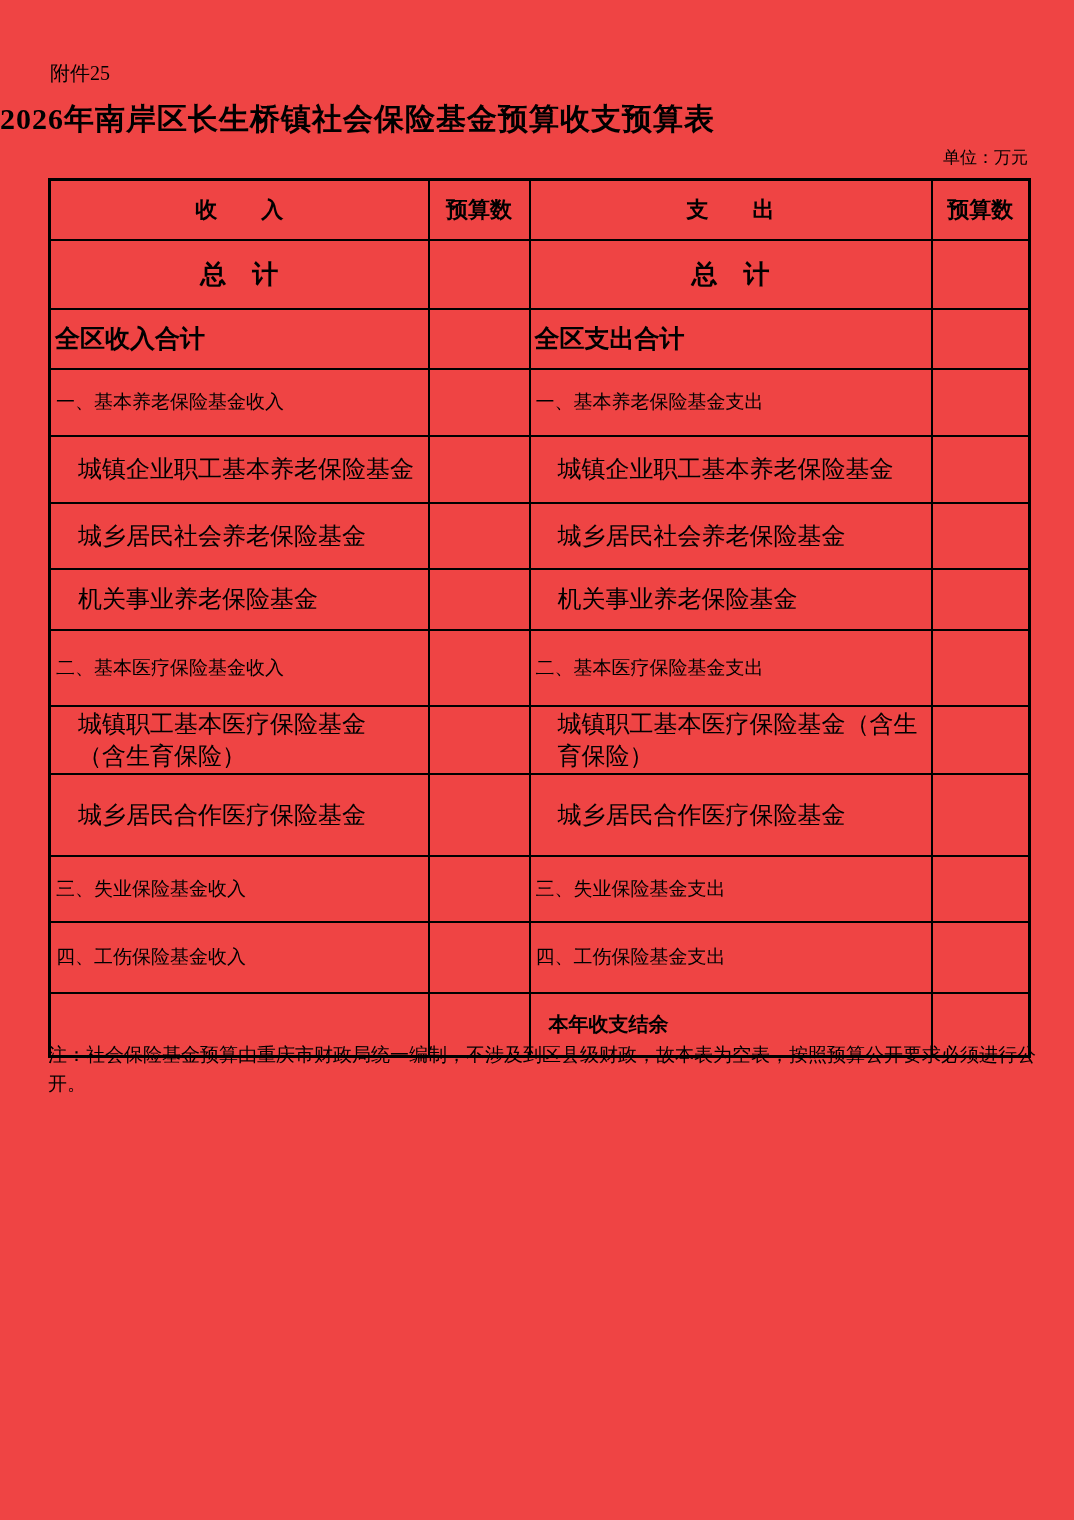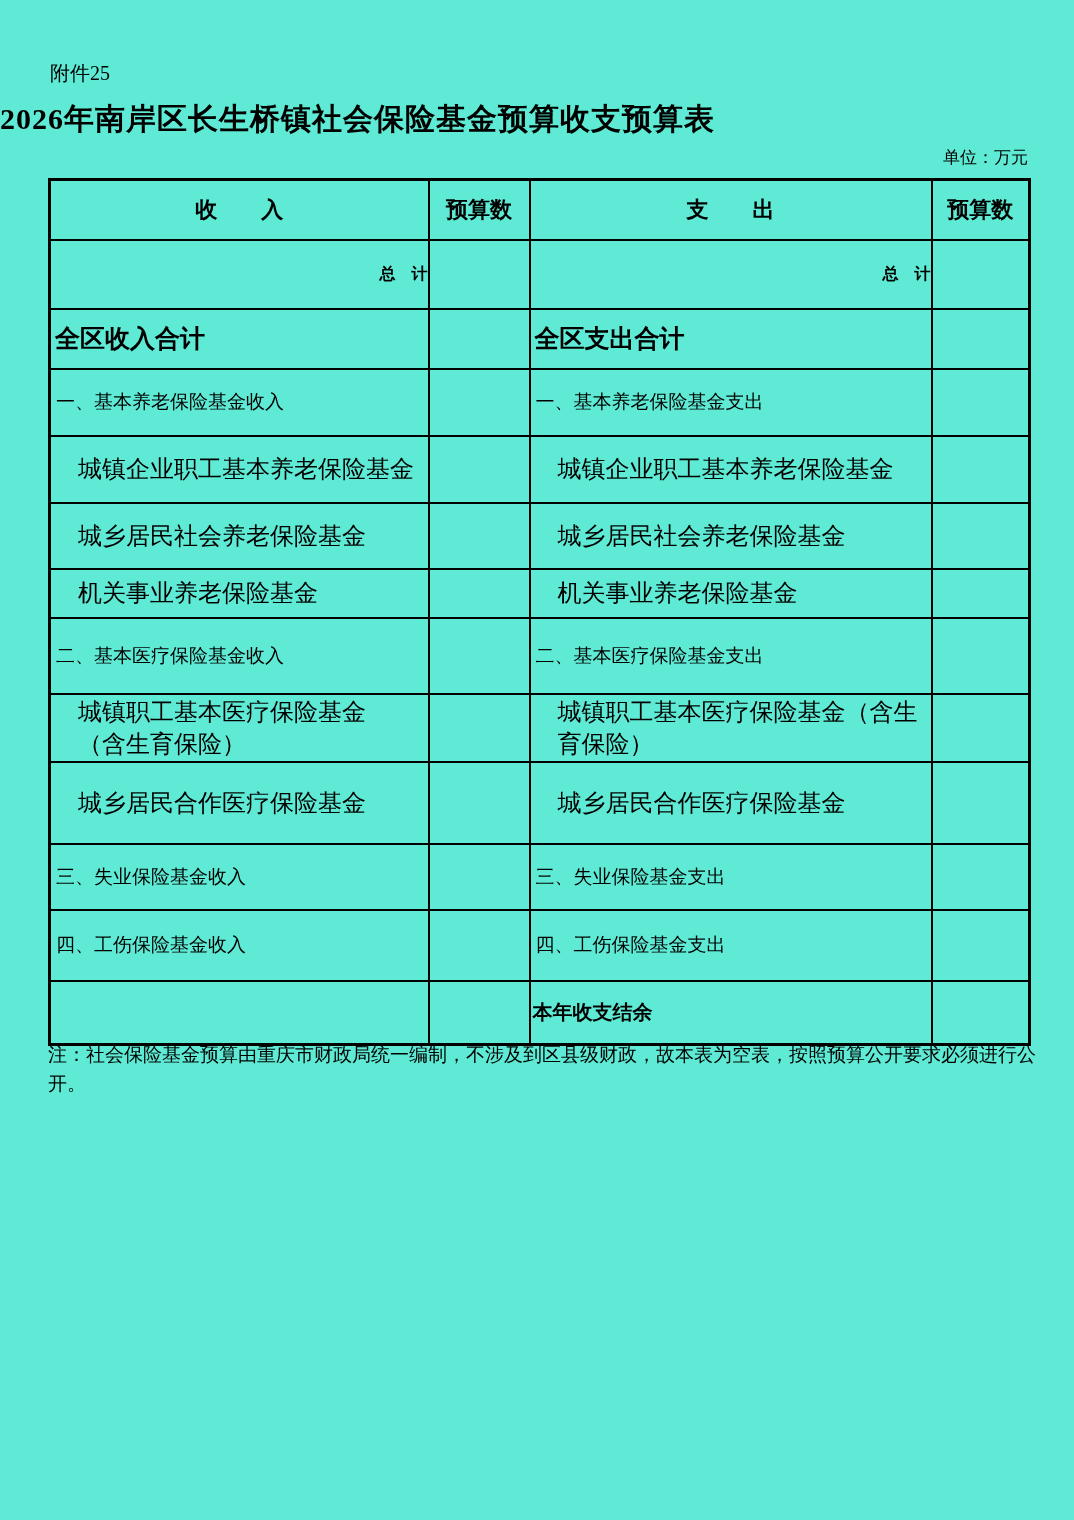--- a/index.html
+++ b/index.html
@@ -1,20 +1,20 @@
 <!DOCTYPE html>
 <html><head>
 <meta charset="utf-8">
 <style>
   html, body { margin: 0; padding: 0; background: #ffffff; }
   .page {
     position: relative;
     width: 1074px;
     height: 1520px;
-    background: #5eead4;
+    background: #ef4444;
     color: #000000;
     font-family: "Liberation Serif", serif;
     overflow: hidden;
   }
   .attachment {
     position: absolute;
     left: 50px;
     top: 60px;
     font-size: 20px;
     font-family: "Liberation Serif", serif;
@@ -50,22 +50,22 @@
   .lbl { white-space: pre-line; }
   .r-head td {
     font-family: "Liberation Sans", sans-serif;
     font-weight: bold;
     font-size: 22px;
     text-align: center;
   }
   .r-total .lbl {
     font-family: "Liberation Sans", sans-serif;
     font-weight: bold;
-    font-size: 16px;
-    text-align: right;
+    font-size: 26px;
+    text-align: center;
   }
   .r-sum .lbl {
     font-family: "Liberation Sans", sans-serif;
     font-weight: bold;
     font-size: 25px;
     padding-left: 4px;
   }
   .r-item .lbl {
     font-family: "Liberation Serif", serif;
     font-size: 19px;
@@ -74,21 +74,21 @@
   }
   .r-sub .lbl {
     font-family: "Liberation Serif", serif;
     font-size: 24px;
     padding-left: 27px;
   }
   .r-last .lbl {
     font-family: "Liberation Sans", sans-serif;
     font-weight: bold;
     font-size: 20px;
-    padding-left: 2px;
+    padding-left: 18px;
   }
   .note {
     position: absolute;
     left: 48px;
     top: 1040px;
     width: 988px;
     font-family: "Liberation Serif", serif;
     font-size: 19px;
     line-height: 29px;
     text-align: justify;
@@ -148,21 +148,21 @@
         <td class="num"></td>
       </tr>
 
       <tr class="r-sub" style="height:66px">
         <td class="lbl">城乡居民社会养老保险基金</td>
         <td class="num"></td>
         <td class="lbl">城乡居民社会养老保险基金</td>
         <td class="num"></td>
       </tr>
 
-      <tr class="r-sub" style="height:49px">
+      <tr class="r-sub" style="height:61px">
         <td class="lbl">机关事业养老保险基金</td>
         <td class="num"></td>
         <td class="lbl">机关事业养老保险基金</td>
         <td class="num"></td>
       </tr>
 
       <tr class="r-item" style="height:76px">
         <td class="lbl">二、基本医疗保险基金收入</td>
         <td class="num"></td>
         <td class="lbl">二、基本医疗保险基金支出</td>

